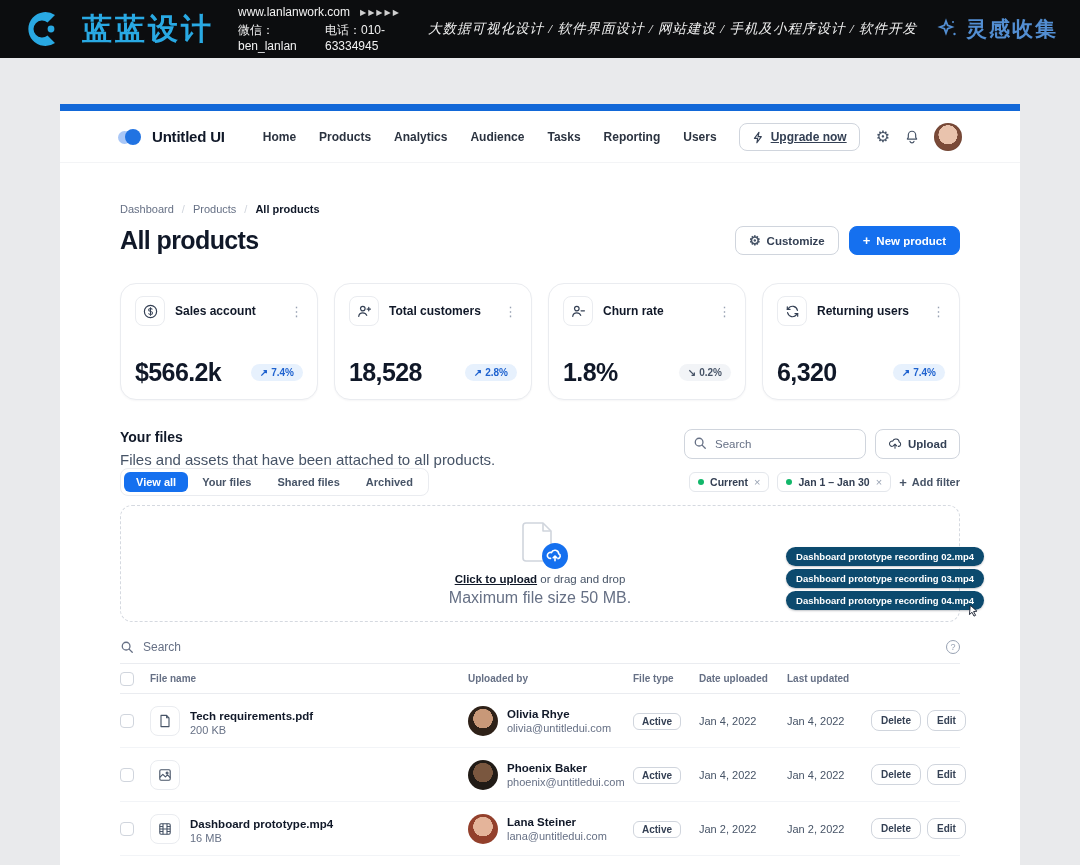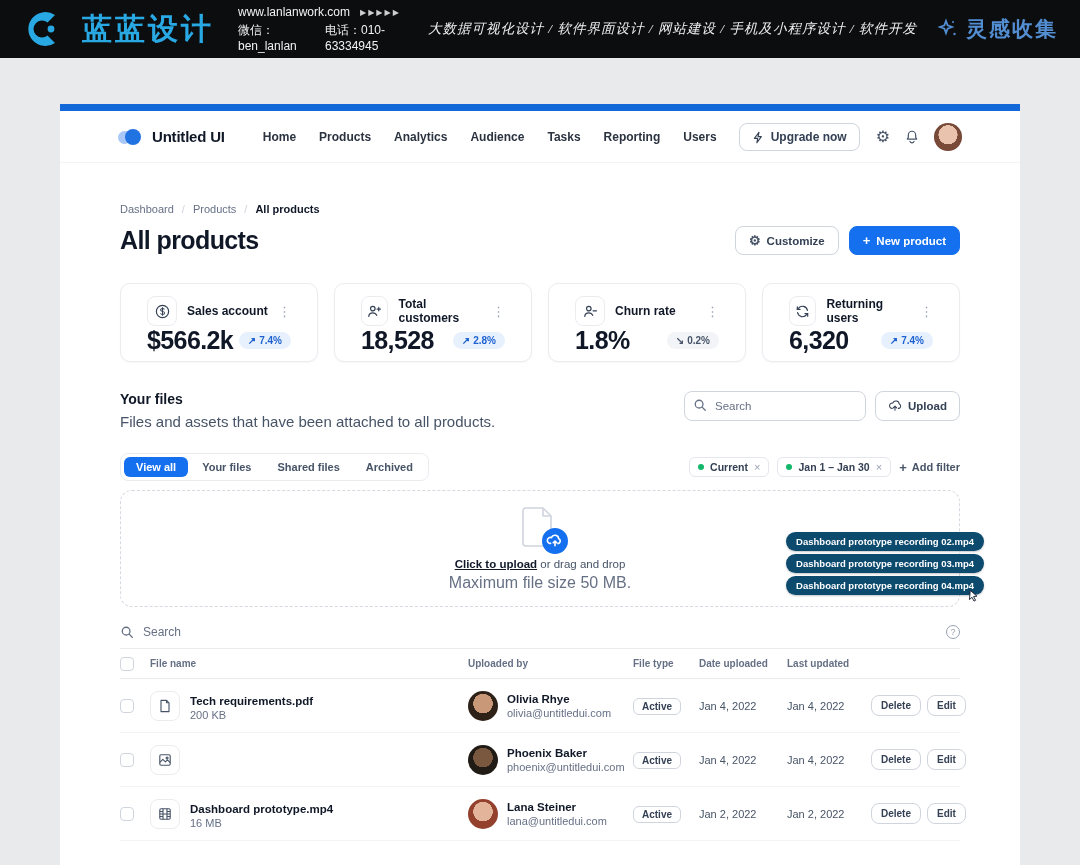--- a/index.html
+++ b/index.html
@@ -26,40 +26,40 @@
 
   
   .navbar { height:52px; display:flex; align-items:center; padding:0 58px; border-bottom:1px solid #f3f4f6; }
   .brand { display:flex; align-items:center; gap:8px; }
   .brand-mark { position:relative; width:26px; height:16px; }
   .brand-mark .c1 { position:absolute; left:0; top:2px; width:13px; height:13px; border-radius:50%; background:#a9c7f7; }
   .brand-mark .c2 { position:absolute; left:7px; top:0; width:16px; height:16px; border-radius:50%; background:#2173e2; }
   .brand-name { font-size:15px; font-weight:700; color:#101828; letter-spacing:-0.2px; }
   .nav-items { display:flex; gap:23px; margin-left:auto; align-items:center; }
   .nav-item { font-size:12px; font-weight:600; color:#2b3340; cursor:pointer; }
-  .upgrade-btn { display:flex; align-items:flex-end; gap:6px; border:1px solid #d0d5dd; border-radius:8px; padding:6px 12px; font-size:12px; font-weight:600; color:#344054; background:#fff; margin-left:22px; cursor:pointer; }
+  .upgrade-btn { display:flex; align-items:flex-end; gap:6px; border:1px solid #d0d5dd; border-radius:8px; padding:6px 12px; font-size:12px; font-weight:600; color:#344054; background:#fff; margin-left:22px; cursor:pointer;text-decoration:underline; }
   .nav-icons { display:flex; align-items:center; gap:14px; margin-left:16px; }
   .gear-glyph { font-size:16px; color:#475467; line-height:1; }
   .avatar { width:28px; height:28px; border-radius:50%; background:radial-gradient(circle at 50% 42%, #e9c3ad 0 44%, #7a4a38 45%); box-shadow:inset 0 0 0 1px rgba(0,0,0,.06); }
 
   
   .content { padding:0 60px; }
   .breadcrumb { margin-top:40px; display:flex; align-items:center; gap:8px; font-size:11px; color:#667085; }
   .breadcrumb .sep { color:#d0d5dd; }
   .breadcrumb .current { color:#101828; font-weight:700; }
   .title-row { margin-top:11px; display:flex; align-items:center; }
   .page-title { font-size:25px; font-weight:800; color:#101828; letter-spacing:-0.6px; }
   .title-actions { margin-left:auto; display:flex; gap:10px; }
   .btn-secondary { display:flex; align-items:center; gap:6px; background:#fff; border:1px solid #d0d5dd; border-radius:8px; padding:7px 13px; font-size:11.5px; font-weight:700; color:#344054; cursor:pointer; }
   .btn-primary { display:flex; align-items:center; gap:6px; background:#1570ef; border:1px solid #1570ef; border-radius:8px; padding:7px 13px; font-size:11.5px; font-weight:700; color:#fff; cursor:pointer; }
   .plus-glyph { font-size:13px; font-weight:700; line-height:1; }
 
   
   .cards { margin-top:28px; display:flex; gap:16px; }
-  .card { flex:1; height:79px; border:1px solid #eaecf0; border-radius:10px; background:#fff; box-shadow:0 1px 2px rgba(16,24,40,.04); padding:12px 26px; display:flex; flex-direction:column; justify-content:space-between; }
+  .card { flex:1; height:117px; border:1px solid #eaecf0; border-radius:16px; background:#fff; box-shadow:0 1px 2px rgba(16,24,40,.04); padding:12px 14px; display:flex; flex-direction:column; justify-content:space-between; }
   .card-top { display:flex; align-items:center; gap:10px; }
   .card-icon { width:30px; height:30px; border:1px solid #eaecf0; border-radius:8px; display:flex; align-items:center; justify-content:center; }
   .card-label { font-size:12px; font-weight:700; color:#101828; }
   .kebab { margin-left:auto; color:#98a2b3; font-size:13px; cursor:pointer; line-height:1; }
   .card-bottom { display:flex; align-items:center; }
   .card-value { font-size:25px; font-weight:800; color:#101828; letter-spacing:-0.6px; }
   .badge { margin-left:auto; border-radius:999px; padding:3px 9px; font-size:10px; font-weight:700; display:flex; gap:3px; align-items:center; }
   .badge.blue { background:#e7f1fd; color:#1e62cf; }
   .badge.gray { background:#f2f4f7; color:#475467; }
 
@@ -68,21 +68,21 @@
   .files-title { font-size:14px; font-weight:800; color:#101828; }
   .files-sub { margin-top:6px; font-size:15px; color:#475467; }
   .files-actions { margin-left:auto; display:flex; gap:9px; align-items:center; }
   .search-box { position:relative; width:182px; }
   .search-box input { width:100%; height:30px; border:1px solid #d0d5dd; border-radius:8px; padding:0 10px 0 30px; font-size:11.5px; color:#344054; outline:none; background:#fff; }
   .search-box input::placeholder { color:#667085; }
   .search-box .mag { position:absolute; left:9px; top:7px; color:#667085; }
   .upload-btn { display:flex; align-items:center; gap:6px; height:30px; padding:0 12px; border:1px solid #d0d5dd; border-radius:8px; background:#fff; font-size:11.5px; font-weight:700; color:#344054; cursor:pointer; }
 
   
-  .tabs-row { margin-top:23px; display:flex; align-items:center; }
+  .tabs-row { display:flex; align-items:center; }
   .tabs { display:flex; align-items:center; border:1px solid #eaecf0; border-radius:8px; background:#fff; padding:3px; gap:2px; }
   .tab { font-size:11px; font-weight:700; color:#475467; padding:4px 12px; border-radius:6px; cursor:pointer; white-space:nowrap; }
   .tab.active { background:#1570ef; color:#fff; }
   .filters { margin-left:auto; display:flex; align-items:center; gap:8px; }
   .chip { display:flex; align-items:center; gap:6px; border:1px solid #e4e7ec; background:#fff; border-radius:6px; padding:3px 8px; font-size:10.5px; font-weight:700; color:#344054; cursor:pointer; white-space:nowrap; }
   .dot { width:6px; height:6px; border-radius:50%; background:#12b76a; }
   .chip .x { color:#98a2b3; font-size:11px; font-weight:400; }
   .add-filter { display:flex; align-items:center; gap:5px; font-size:11px; font-weight:700; color:#475467; cursor:pointer; white-space:nowrap; }
 
   

